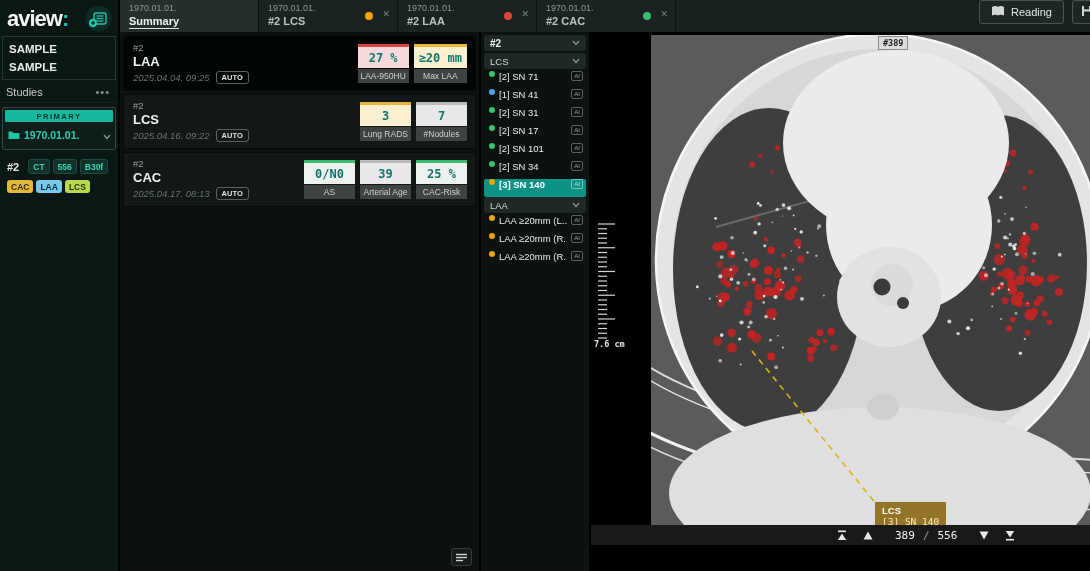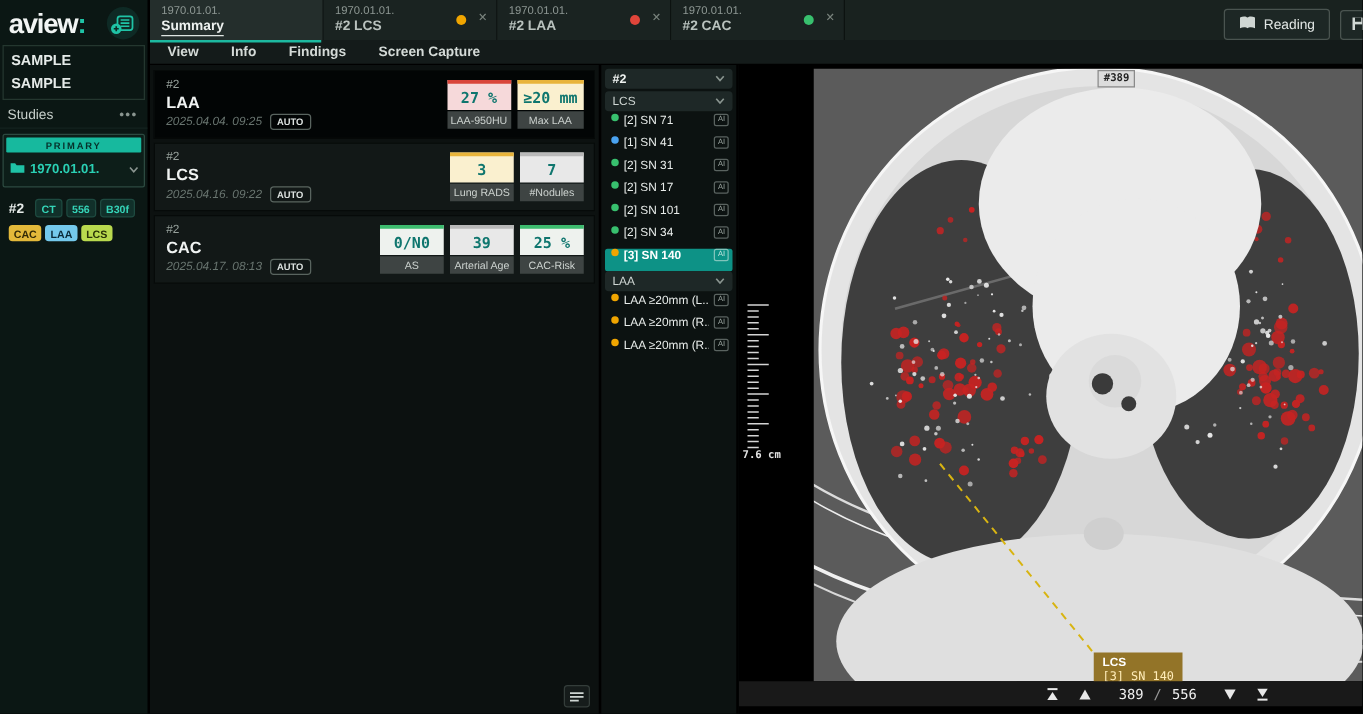--- a/index.html
+++ b/index.html
@@ -40,21 +40,21 @@
   .tab { width:139px; padding:3px 8px 0 9px; background:#1a2321; border-right:1px solid #0c1210;
          position:relative; cursor:pointer; flex:none; }
   .tab.active { background:#242e2c; }
   .tab-line1 { font-size:9px; color:#8d9793; line-height:11px; }
   .tab-line2 { font-size:11px; font-weight:bold; color:#b9c2be; line-height:14px; }
   .tab.active .tab-line2 { color:#eef2f0; }
   .tab.active .tab-line2 span { border-bottom:1px solid #dfe5e2; padding-bottom:1px; }
   .tab-dot { position:absolute; right:24px; top:12px; width:8px; height:8px; border-radius:50%; }
   .dot-amber { background:#f0a500; } .dot-red { background:#e0453a; } .dot-green { background:#38c06e; }
   .tab-close { position:absolute; right:7px; top:9px; font-size:9px; color:#7b857f; cursor:pointer; }
-  .topbar-right { position:absolute; right:0; top:0; height:32px; display:flex; align-items:flex-end; gap:8px; padding-right:4px; }
+  .topbar-right { position:absolute; right:0; top:0; height:32px; display:flex; align-items:flex-start; gap:8px; padding-right:4px; }
   .btn-reading { display:flex; align-items:center; gap:6px; background:#1d2725; border:1px solid #4a5450;
                  border-radius:3px; color:#e2e7e5; font-size:11px; padding:4px 11px; cursor:pointer;
                  font-family:"Liberation Sans",sans-serif; }
   .btn-save { width:30px; height:24px; background:#1d2725; border:1px solid #4a5450; border-radius:3px;
               display:flex; align-items:center; justify-content:center; cursor:pointer; margin-right:-16px; }
 
   .menubar { height:20px; background:#141b1a; border-bottom:1px solid #000; position:relative;
              display:flex; align-items:center; gap:26px; padding-left:14px; flex:none; }
   .tab-indicator { position:absolute; left:0; top:0; width:137px; height:2px; background:#1db9a0; }
   .menu-item { font-size:11px; font-weight:bold; color:#d4dad7; cursor:pointer; }
@@ -221,27 +221,20 @@
             <svg width="12" height="12" viewBox="0 0 12 12">
                 <path d="M1 1 h8 l2 2 v8 h-10 z" fill="#cfd6d3"></path>
                 <rect x="3" y="1" width="5" height="3.4" fill="#1d2725"></rect>
                 <rect x="3" y="6.5" width="6" height="4.5" fill="#1d2725"></rect>
               </svg>
           </span>
         </button>
       </div>
     </div>
 
-    <div class="menubar">
-      <span class="tab-indicator"></span>
-      <span class="menu-item">View</span>
-      <span class="menu-item">Info</span>
-      <span class="menu-item">Findings</span>
-      <span class="menu-item">Screen Capture</span>
-    </div>
 
     <div class="content">
 
       <section class="summary-panel">
 
         <div class="card sel">
           <div class="card-info">
             <div class="card-series">#2</div>
             <div class="card-title">LAA</div>
             <div class="card-meta">

